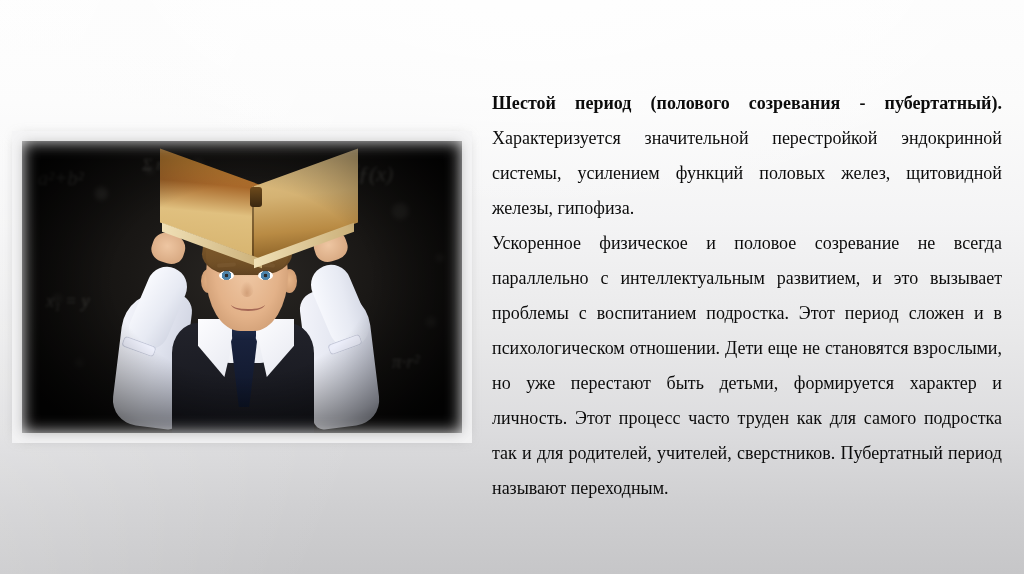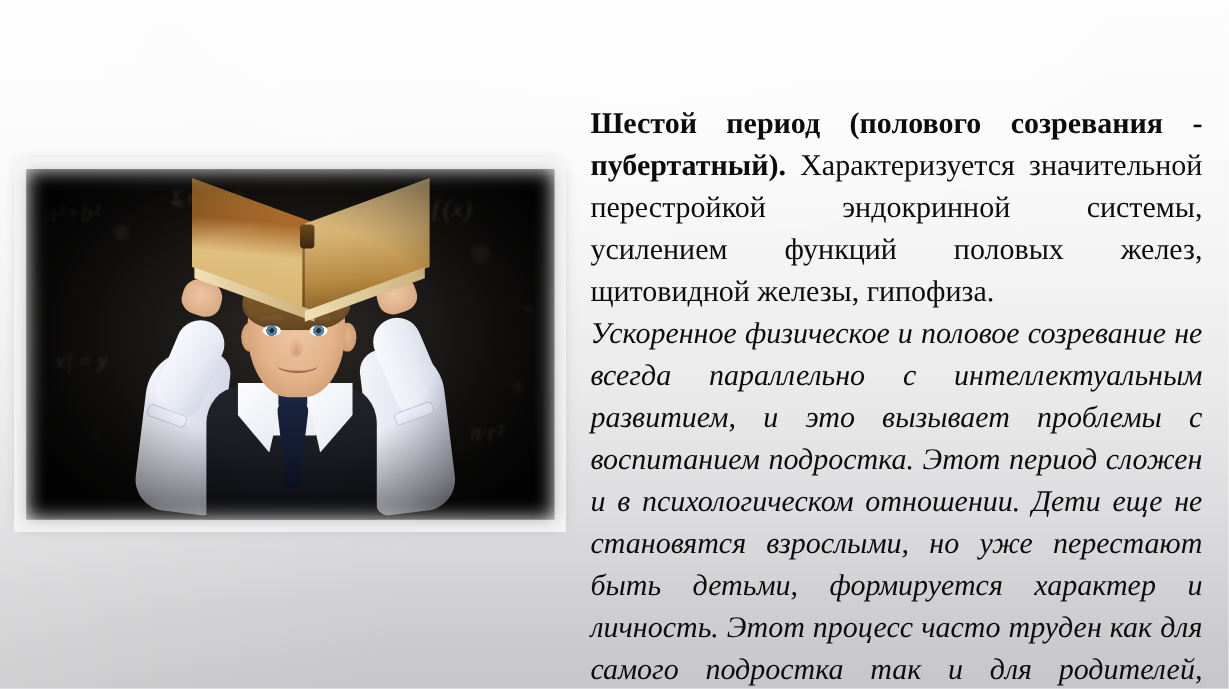--- a/index.html
+++ b/index.html
@@ -295,29 +295,29 @@
   }
 
   
   #text-block {
     position: absolute;
     left: 492px;
     top: 86px;
     width: 510px;
   }
   .para {
-    font-size: 25px;
+    font-size: 18px;
     line-height: 35px;
     color: #0c0c0c;
     text-align: justify;
     text-justify: inter-word;
   }
   .para.first { text-indent: 0; }
   .lead { font-weight: bold; }
-  .para + .para { margin-top: 0; font-style: italic; }
+  .para + .para { margin-top: 0; }
 </style>
 </head>
 <body>
 
 <div id="slide">
 
   <div id="photo-wrap">
     <div id="photo-shadow"></div>
     <div id="photo">
 

